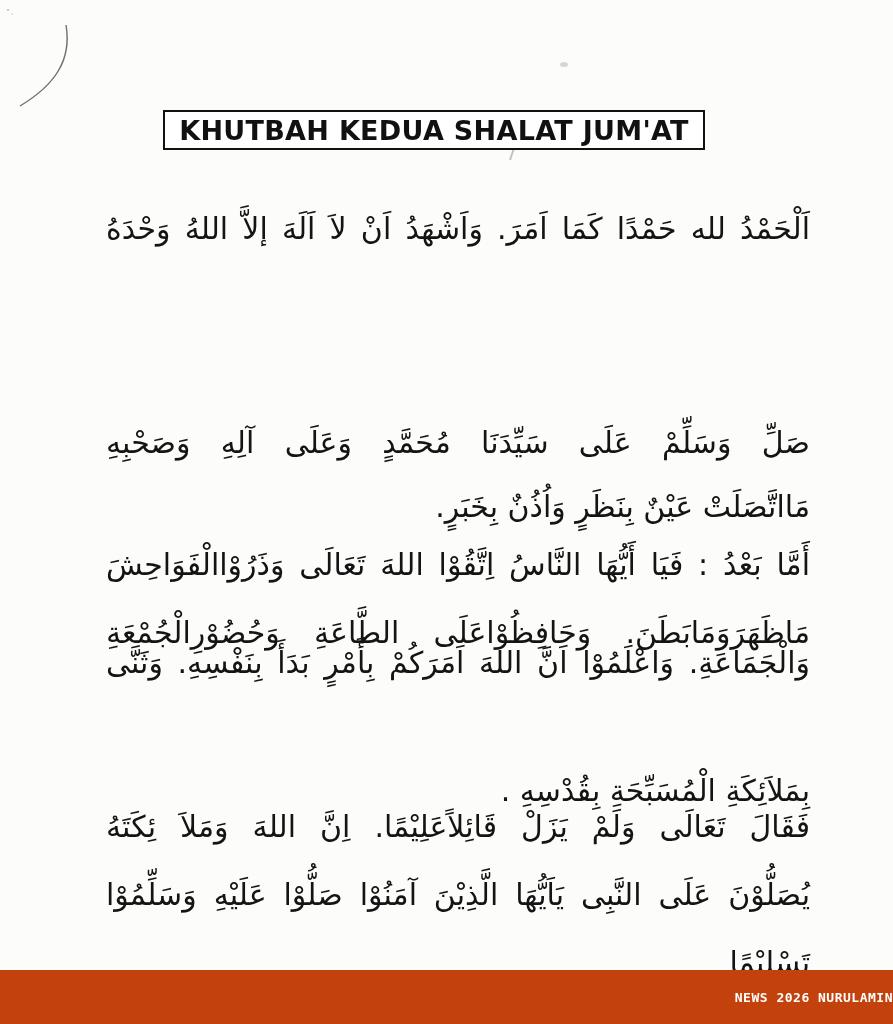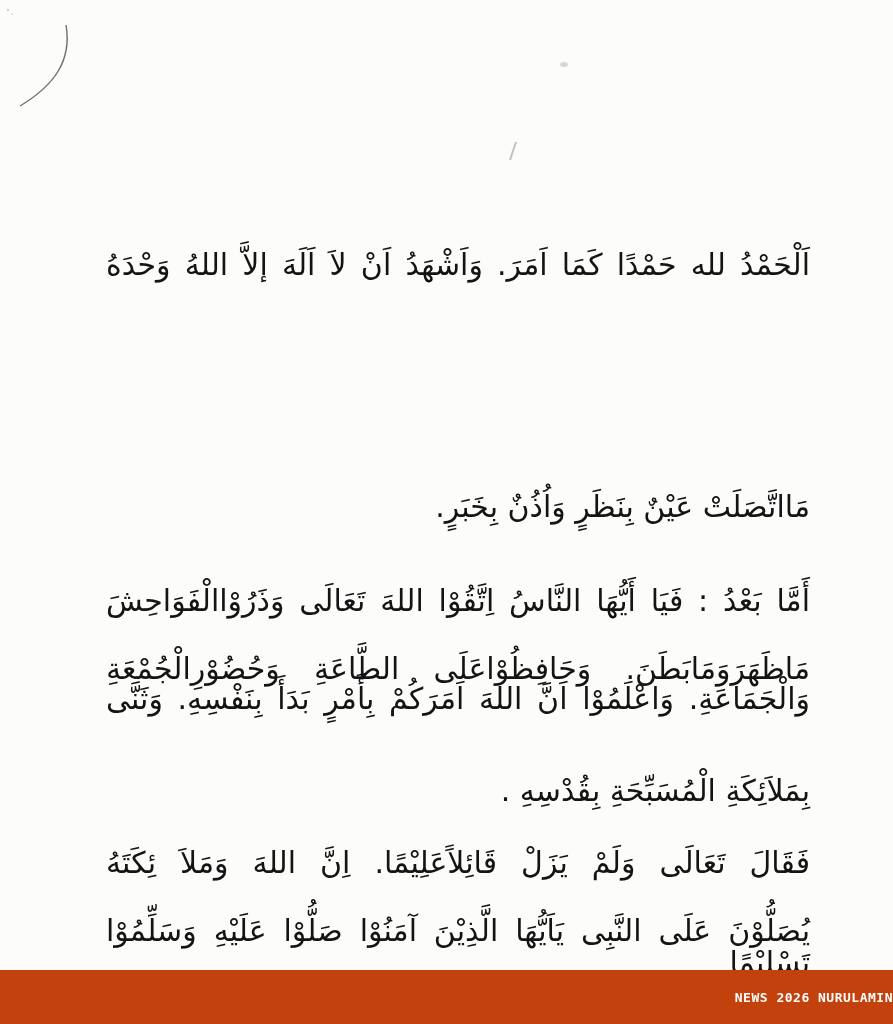--- a/index.html
+++ b/index.html
@@ -68,21 +68,20 @@
       font-family: "DejaVu Sans", sans-serif;
       font-size: 30px;
       color: #141414;
       line-height: 1;
     }
     .line.full {
       left: 106px;
       text-align: justify;
       text-align-last: justify;
       white-space: normal;
-      margin-top: 36px;
     }
     .footer-bar {
       position: absolute;
       left: 0;
       top: 970px;
       width: 893px;
       height: 54px;
       background: #c2410c;
       display: flex;
       align-items: center;
@@ -106,22 +105,26 @@
     <circle cx="8" cy="10" r="1" fill="#bbb"></circle>
     <circle cx="12" cy="14" r="0.8" fill="#ccc"></circle>
   </svg>
 
   <div class="speck"></div>
 
   <svg class="smudge" viewBox="0 0 14 22">
     <path d="M10 2 L4 20" stroke="#9a9a9a" stroke-width="2" fill="none" opacity="0.6"></path>
   </svg>
 
+  <div class="title-box">
+    <span class="title-text">KHUTBAH KEDUA SHALAT JUM'AT</span>
+  </div>
 
   <div class="line full" style="top:214px;">اَلْحَمْدُ لله حَمْدًا كَمَا اَمَرَ. وَاَشْهَدُ اَنْ لاَ اَلَهَ إلاَّ اللهُ وَحْدَهُ</div>
+  <div class="line full" style="top:428px;">صَلِّ وَسَلِّمْ عَلَى سَيِّدَنَا مُحَمَّدٍ وَعَلَى آلِهِ وَصَحْبِهِ</div>
   <div class="line" style="top:492px;">مَااتَّصَلَتْ عَيْنٌ بِنَظَرٍ وَاُذُنٌ بِخَبَرٍ.</div>
 
   <div class="line full" style="top:550px;">أَمَّا بَعْدُ : فَيَا أَيُّهَا النَّاسُ اِتَّقُوْا اللهَ تَعَالَى وَذَرُوْاالْفَوَاحِشَ</div>
   <div class="line full" style="top:618px;">مَاظَهَرَوَمَابَطَنَ.  وَحَافِظُوْاعَلَى الطَّاعَةِ  وَحُضُوْرِالْجُمْعَةِ</div>
   <div class="line full" style="top:648px;">وَالْجَمَاعَةِ. وَاعْلَمُوْا اَنَّ اللهَ اَمَرَكُمْ بِأَمْرٍ بَدَأَ بِنَفْسِهِ. وَثَنَّى</div>
   <div class="line" style="top:752px;margin-top:24px;">بِمَلاَئِكَةِ الْمُسَبِّحَةِ بِقُدْسِهِ .</div>
 
   <div class="line full" style="top:812px;">فَقَالَ تَعَالَى وَلَمْ يَزَلْ قَائِلاًعَلِيْمًا. اِنَّ اللهَ وَمَلاَ ئِكَتَهُ</div>
   <div class="line full" style="top:880px;">يُصَلُّوْنَ عَلَى النَّبِى يَاَيُّهَا الَّذِيْنَ آمَنُوْا صَلُّوْا عَلَيْهِ وَسَلِّمُوْا</div>
   <div class="line" style="top:948px;text-decoration:underline;">تَسْلِيْمًا</div>

